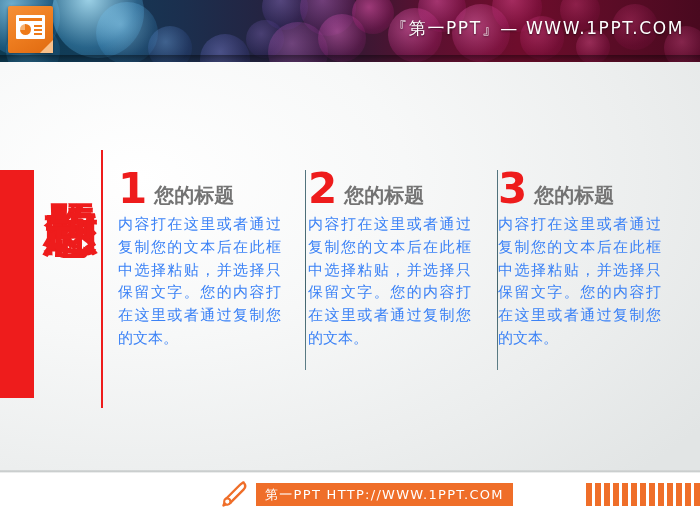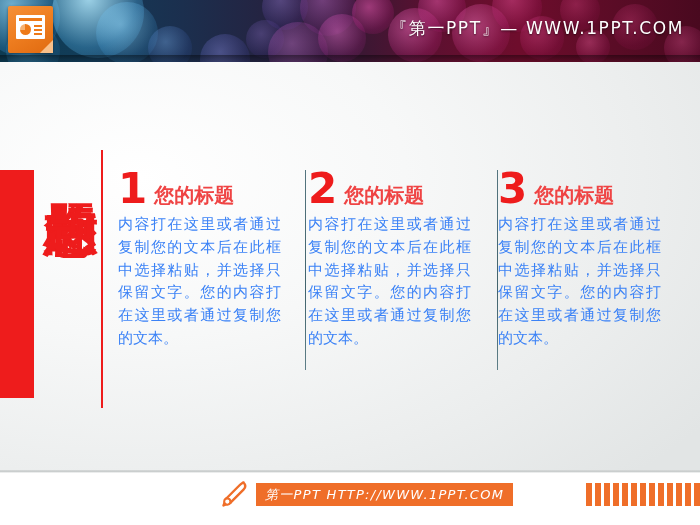--- a/index.html
+++ b/index.html
@@ -190,21 +190,21 @@
   }
   .col-num {
     color: #ee1c1c;
     font-size: 42px;
     font-weight: bold;
     line-height: 0.92;
     font-family: "DejaVu Sans", "Liberation Sans", sans-serif;
     margin-right: 7px;
   }
   .col-title {
-    color: #ef4444;
+    color: #737373;
     font-size: 20px;
     font-weight: bold;
     line-height: 1.1;
     padding-bottom: 3px;
     font-family: "DejaVu Sans", "Liberation Sans", sans-serif;
     white-space: nowrap;
   }
   .col-body {
     color: #3b82f6;
     font-size: 15px;
@@ -244,21 +244,20 @@
     display: flex;
     align-items: center;
     padding: 0 9px;
   }
   .footer-text {
     color: #ffffff;
     font-size: 13px;
     letter-spacing: 1.3px;
     white-space: nowrap;
     font-family: "DejaVu Sans", "Liberation Sans", sans-serif;
-    font-style: italic;
   }
   .stripes {
     position: absolute;
     left: 586px; top: 5px;
     width: 114px; height: 23px;
     background: repeating-linear-gradient(
       90deg,
       #ef6e29 0px, #ef6e29 6px,
       #ffffff 6px, #ffffff 9px);
   }

